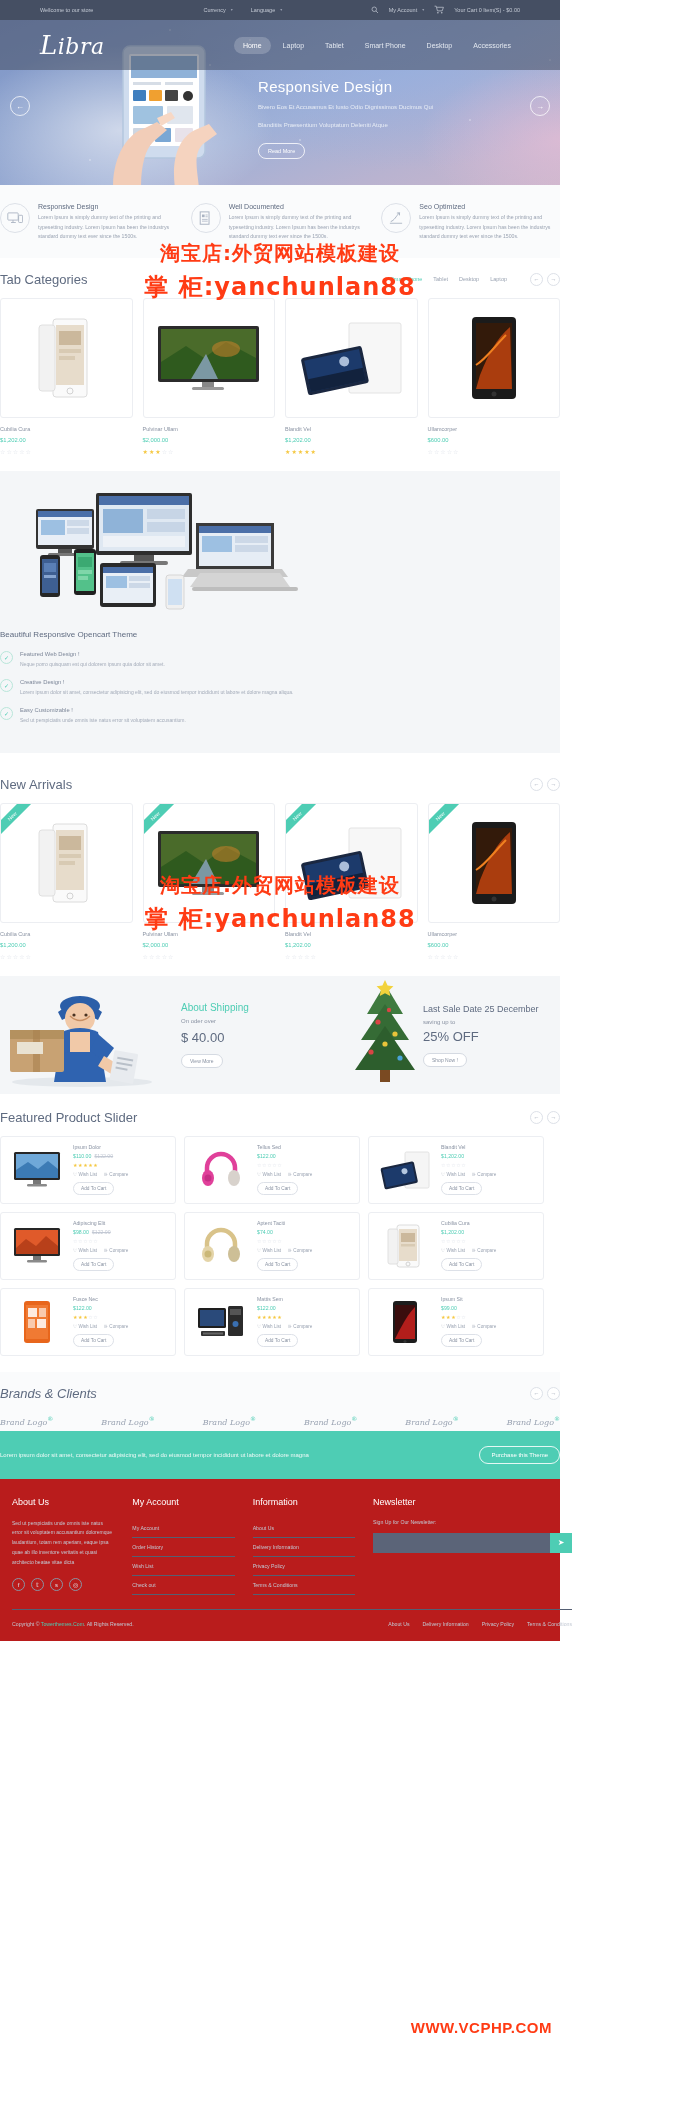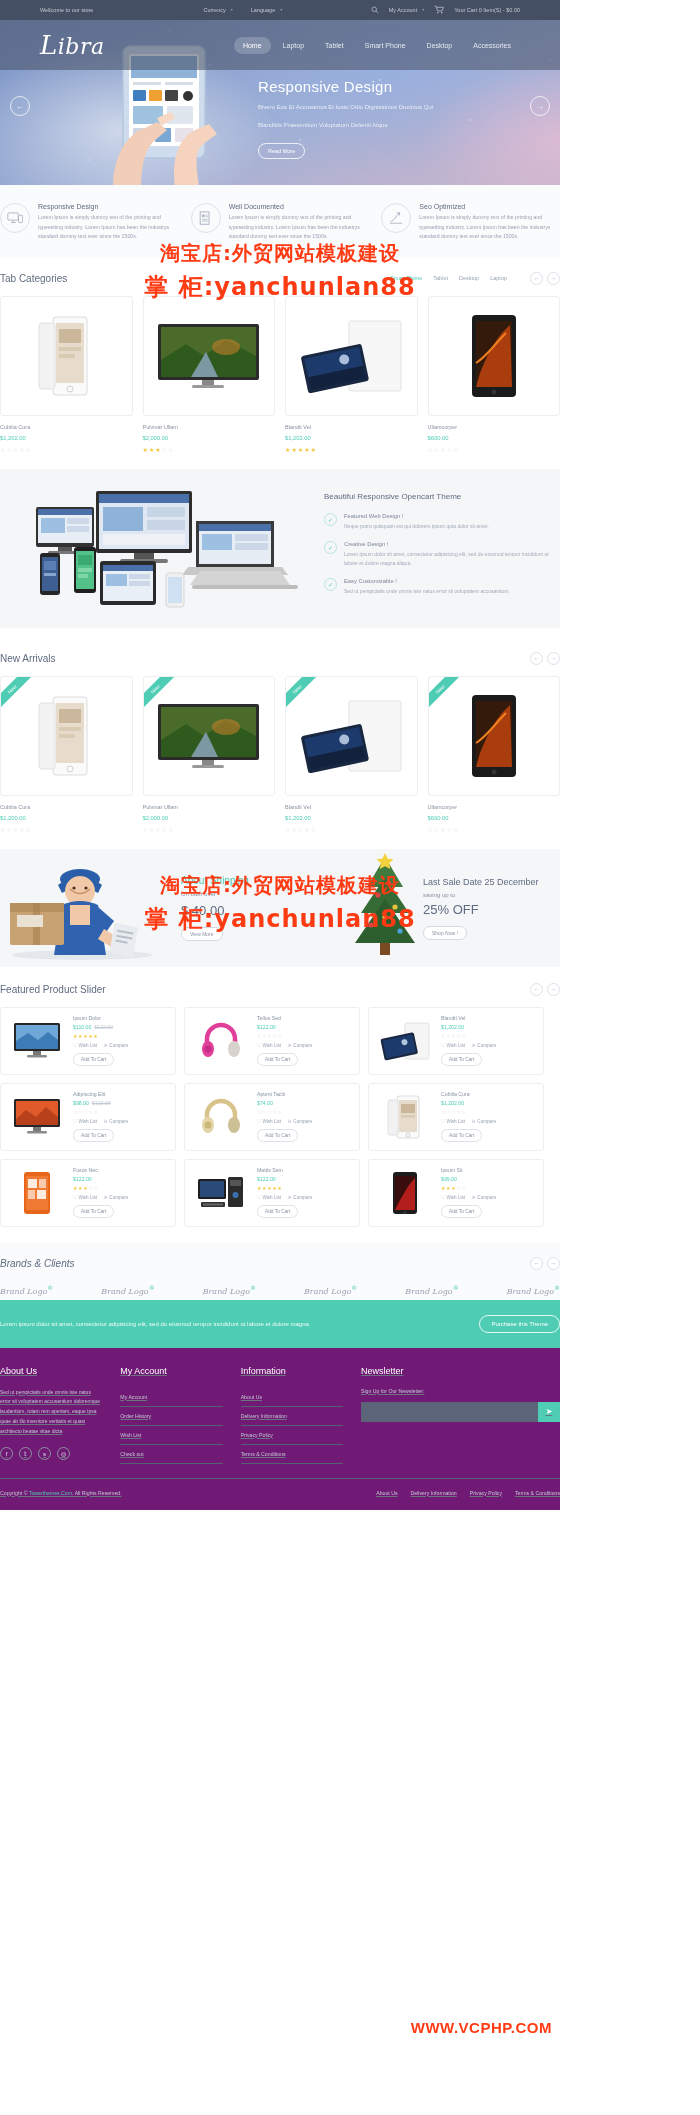--- a/index.html
+++ b/index.html
@@ -74,21 +74,21 @@
   .feat { flex: 1; display: flex; gap: 8px; }
   .feat-ic { width: 30px; height: 30px; min-width: 30px; border-radius: 50%; border: 1px solid #dde1e8;
              display: flex; align-items: center; justify-content: center; }
   .feat h4 { font-size: 7px; color: #5a6madam; }
   .feat h4 { font-size: 7px; color: #5f6b80; font-weight: normal; margin-bottom: 3px; }
   .feat p { font-size: 5.2px; line-height: 1.85; color: #9aa3b2; }
 
   
   .sec { padding: 14px 0 0; }
   .sechead { display: flex; align-items: center; margin-bottom: 11px; }
-  .sectitle { font-size: 10px; color: #5f6b80; font-weight: normal; text-align: right; }
+  .sectitle { font-size: 13px; color: #5f6b80; font-weight: normal; text-align: right; }
   .sectabs { margin-left: auto; display: flex; align-items: center; gap: 11px; }
   .sectab { font-size: 5.5px; color: #9aa3b2; }
   .sectab.active { color: #4ecdb4; }
   .navbtns { display: flex; gap: 4px; margin-left: 12px; }
   .navbtn { width: 13px; height: 13px; border-radius: 50%; border: 1px solid #dde1e8; color: #9aa3b2;
             font-size: 6px; display: flex; align-items: center; justify-content: center; background:#fff; }
 
   
   .pgrid { display: flex; gap: 10px; }
   .pcard { flex: 1; }
@@ -96,21 +96,21 @@
           display: flex; align-items: center; justify-content: center; position: relative; overflow: hidden; }
   .pname { font-size: 5.5px; color: #8a93a3; margin-top: 8px; }
   .pprice { font-size: 5.8px; color: #4ecdb4; margin-top: 5px; }
   .stars { margin-top: 5px; font-size: 6px; letter-spacing: 1px; color: #dfe3ea; }
   .stars .on { color: #f5c842; }
   .ribbon { position: absolute; left: -15px; top: 7px; width: 52px; background: #4ecdb4; color: #fff;
             font-size: 5px; text-align: center; transform: rotate(-45deg); padding: 2px 0; }
 
   
   .devsec { background: #f4f6f8; margin-top: 16px; padding: 16px 0 18px; }
-  .devrow { display: flex; gap: 14px; align-items: center; }
+  .devrow { display: flex; gap: 14px; align-items: flex-start; flex-direction: column; }
   .devimgs { width: 310px; height: 125px; position: relative; }
   .devright { flex: 1; padding-top: 4px; }
   .devright h3 { font-size: 8px; color: #5f6b80; font-weight: normal; margin-bottom: 12px; }
   .devitem { display: flex; gap: 7px; margin-bottom: 10px; }
   .devic { width: 13px; height: 13px; min-width: 13px; border-radius: 50%; border: 1px solid #b9e6da;
            color: #4ecdb4; font-size: 6px; display: flex; align-items: center; justify-content: center; }
   .devitem h5 { font-size: 5.8px; color: #7c out; }
   .devitem h5 { font-size: 5.8px; color: #7c8698; font-weight: normal; margin-bottom: 3px; }
   .devitem p { font-size: 5px; line-height: 1.8; color: #a3abb9; }
 
@@ -152,21 +152,21 @@
   .brand { font-family: "DejaVu Serif", serif; font-size: 8px; color: #9aa3b2; position: relative; }
   .brand sup { color: #4ecdb4; font-size: 6px; }
 
   
   .cta { background: #4ecdb4; height: 48px; display: flex; align-items: center; }
   .cta p { color: #effaf7; font-size: 6px; }
   .cta .btn { margin-left: auto; border: 1px solid rgba(255,255,255,.85); color: #fff;
               font-size: 6px; padding: 5px 11px; border-radius: 11px; }
 
   
-  .footer { background: #701a75; padding: 18px 0 14px; text-decoration: underline; }
+  .footer { background: #b91c1c; padding: 18px 12px 14px; }
   .fcols { display: flex; gap: 18px; }
   .fcol { flex: 1; }
   .fcol h4 { color: #fff; font-size: 9px; font-weight: normal; margin-bottom: 12px; }
   .fabout { color: #c3c9d4; font-size: 5px; line-height: 1.95; }
   .flist { list-style: none; }
   .flist li { font-size: 5.2px; color: #c3c9d4; padding: 6px 0; border-bottom: 1px solid #555f73; }
   .socials { display: flex; gap: 6px; margin-top: 11px; }
   .soc { width: 13px; height: 13px; border-radius: 50%; border: 1px solid #8b93a3; color: #dfe3ea;
          font-size: 6px; display: flex; align-items: center; justify-content: center; }
   .nlabel { color: #c3c9d4; font-size: 5.2px; margin-bottom: 8px; }

